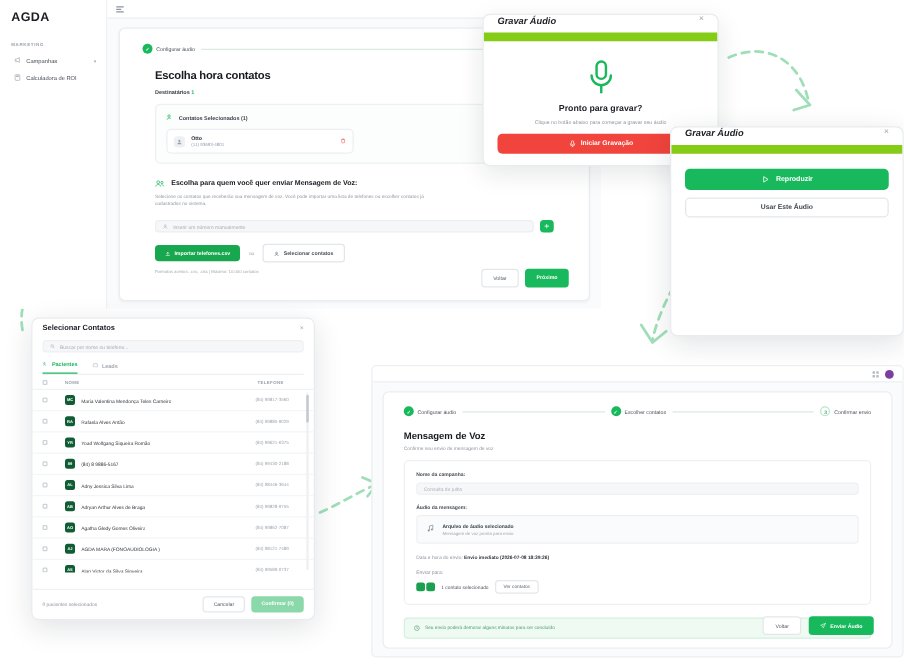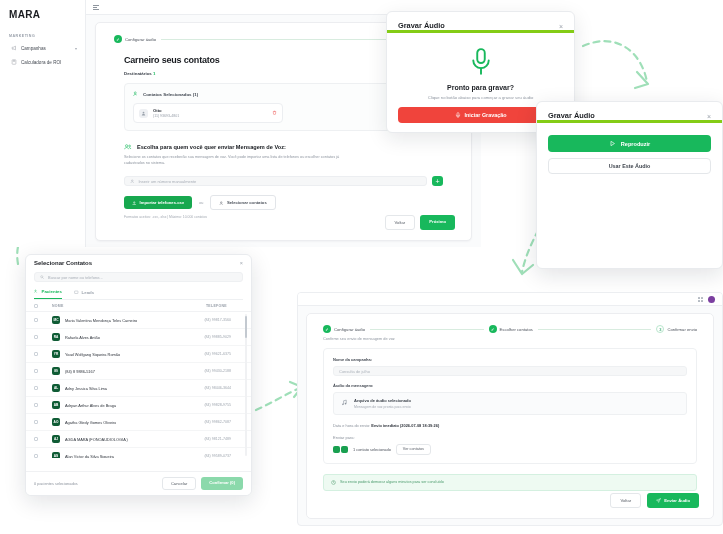--- a/index.html
+++ b/index.html
@@ -114,22 +114,23 @@
   .btn-ghost { background:#fff; border:1px solid #e4e7ea; color:#5a6069; padding:4px 9px; border-radius:3px; font-size:4.2px; }
   .btn-prim { background:#18b85c; color:#fff; padding:4px 9px; border-radius:3px; font-size:4.2px; font-weight:700; }
 
   
   .modal-rec {
     position:absolute; left:386px; top:11px; width:189px; height:122px;
     background:#fff; border:1px solid #e9ebee; border-radius:6px;
     box-shadow: 0 6px 20px rgba(20,25,40,.10); overflow:hidden;
   }
   .modal-head {
-    height:21px; display:flex; align-items:flex-end; padding: 0 11px;
-    border-bottom:3px solid #84cc16;
+    height:21px; display:flex; align-items:flex-start; padding: 0 11px;
+    border-bottom:7px solid #84cc16;
+    font-style:italic;
   }
   .modal-title { font-size:7.4px; font-weight:700; color:#1c1f24; }
   .modal-x { margin-left:auto; font-size:7px; color:#9aa1ab; line-height:1; }
   .modal-body { padding: 14px 11px 0; text-align:center; }
   .mic-wrap { display:flex; justify-content:center; margin-bottom:7px; }
   .rec-title { font-size:7px; font-weight:700; color:#1c1f24; }
   .rec-desc { font-size:4.2px; color:#9097a1; margin-top:4px; }
   .btn-rec {
     position:absolute; left:11px; right:11px; bottom:9px; height:16px;
     background:#f0443c; color:#fff; border-radius:4px;
@@ -277,21 +278,21 @@
 
   <svg class="arrow" style="left:252px;top:370px;width:60px;height:50px;">
     <path d="M4 40 C 18 34, 34 24, 48 18" stroke="#9fdfb8" stroke-width="2.2" fill="none" stroke-dasharray="6 5" stroke-linecap="round"></path>
     <path d="M38 12 L50 17 L42 27" stroke="#9fdfb8" stroke-width="2.2" fill="none" stroke-linecap="round" stroke-linejoin="round"></path>
   </svg>
 
   <div class="app-window">
 
     <div class="sidebar">
       <div class="logo">
-        <span>MARA</span>
+        <span>AGDA</span>
       </div>
       <div class="side-section">MARKETING</div>
 
       <div class="side-item">
         <svg class="ic" viewBox="0 0 16 16">
           <path d="M3 6h3l6-3v10l-6-3H3z" fill="none" stroke="#6b727b" stroke-width="1.4"></path>
           <path d="M5 10v3" stroke="#6b727b" stroke-width="1.4"></path>
         </svg>
         <span>Campanhas</span>
         <span class="chev">▾</span>
@@ -322,21 +323,21 @@
             <div class="bullet done">✓</div>
             <div class="lbl">Configurar áudio</div>
           </div>
           <div class="step-line"></div>
           <div class="step">
             <div class="bullet todo">2</div>
             <div class="lbl">Escolher contatos</div>
           </div>
         </div>
 
-        <div class="h-title">Carneiro seus contatos</div>
+        <div class="h-title">Escolha hora contatos</div>
         <div class="sub-lbl">
           <span>Destinatários</span>
           <b>1</b>
         </div>
 
         <div class="inner-card">
           <div class="sel-head">
             <svg class="ic" viewBox="0 0 16 16">
               <circle cx="6" cy="5" r="2.6" fill="none" stroke="#18b85c" stroke-width="1.5"></circle>
               <path d="M1.6 13c.6-2.6 2.4-4 4.4-4s3.1.8 3.9 2" fill="none" stroke="#18b85c" stroke-width="1.5"></path>
@@ -576,20 +577,21 @@
           <div class="bullet done">✓</div>
           <div class="lbl">Escolher contatos</div>
         </div>
         <div class="step-line"></div>
         <div class="step">
           <div class="bullet todo">3</div>
           <div class="lbl">Confirmar envio</div>
         </div>
       </div>
 
+      <div class="pc-title">Mensagem de Voz</div>
       <div class="pc-desc">Confirme seu envio de mensagem de voz</div>
 
       <div class="pc-box">
         <div class="f-lbl">Nome da campanha:</div>
         <div class="f-input">
           <span>Consulta de julho</span>
         </div>
 
         <div class="f-lbl" style="margin-top:7px;">Áudio da mensagem:</div>
         <div class="f-audio">

